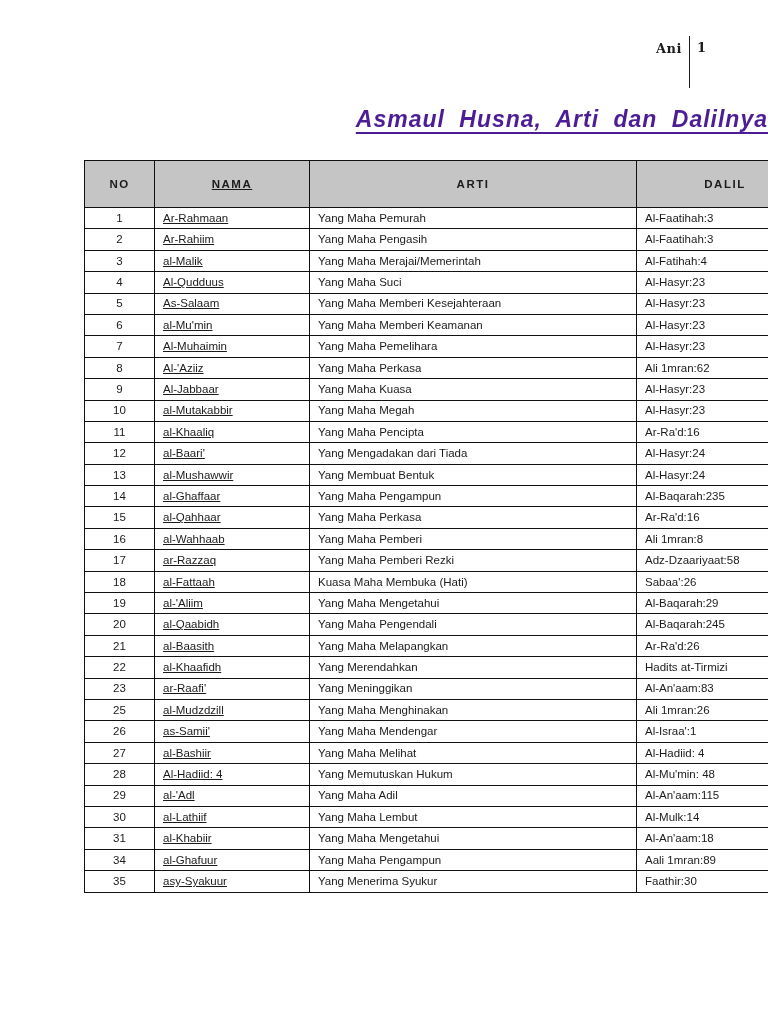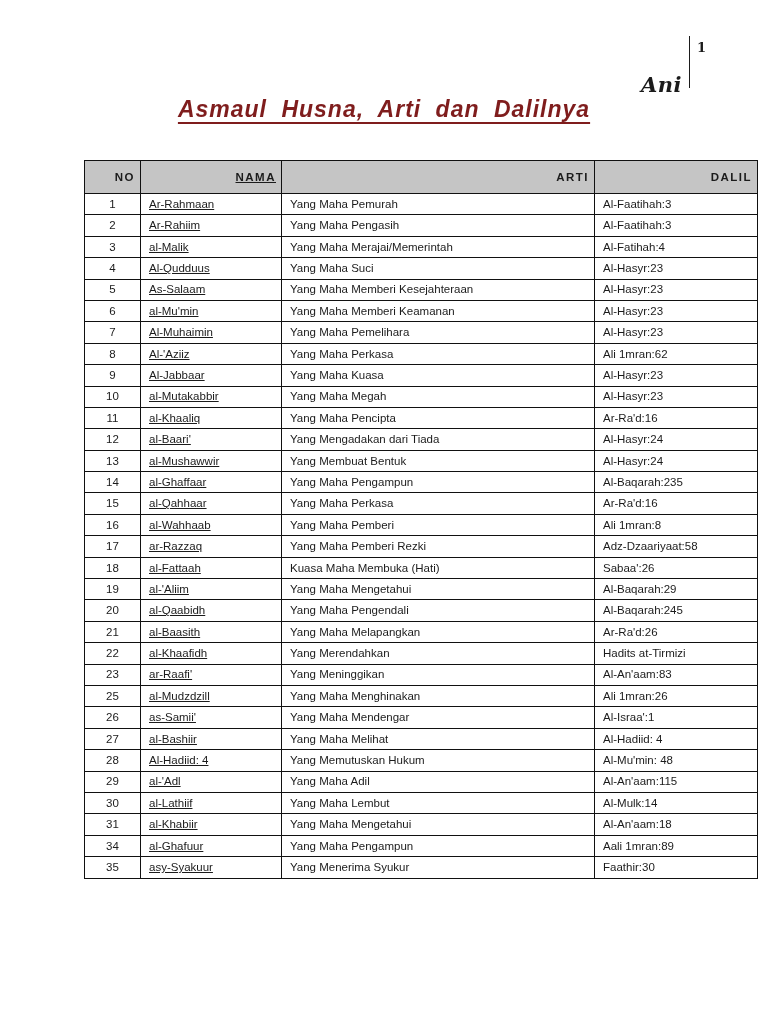--- a/index.html
+++ b/index.html
@@ -19,57 +19,55 @@
   
   .page-header {
     position: absolute;
     top: 36px;
     right: 62px;
     display: flex;
     align-items: flex-start;
   }
   .page-header .author {
     font-family: "DejaVu Serif", serif;
-    font-style: italic;
     font-weight: 700;
-    font-size: 21px;
+    font-size: 13px;
     line-height: 1;
     padding-top: 6px;
     padding-right: 7px;
     letter-spacing: 0.5px;
-    margin-top: 32px;
   }
   .page-header .divider {
     width: 1px;
     height: 52px;
     background: #1b1b1b;
   }
   .page-header .page-num {
     font-family: "DejaVu Serif", serif;
     font-weight: 700;
     font-size: 13px;
     line-height: 1;
     padding-top: 5px;
     padding-left: 7px;
   }
   
   .title {
     position: absolute;
-    top: 96px;
+    top: 106px;
     left: 0;
     width: 100%;
     margin: 0;
-    text-align: center;
+    text-align: right;
     font-family: "Liberation Sans", sans-serif;
     font-style: italic;
     font-weight: 700;
     font-size: 23px;
     letter-spacing: 1px;
     word-spacing: 7px;
-    color: #7f1d1d;
+    color: #4c1d95;
     text-decoration: underline;
     text-underline-offset: 5px;
     text-decoration-thickness: 2px;
   }
   
   table.husna {
     position: absolute;
     top: 160px;
     left: 84px;
     width: 629px;
@@ -83,24 +81,24 @@
     padding: 0 0 0 8px;
     height: 20.4px;
     line-height: 1.1;
     vertical-align: middle;
     overflow: hidden;
     white-space: nowrap;
   }
   table.husna thead th {
     height: 22px;
     background: #c5c5c5;
-    text-align: right;
+    text-align: center;
     font-weight: 700;
     letter-spacing: 1.5px;
-    padding: 5px;
+    padding: 12px;
   }
   table.husna td.col-no {
     text-align: center;
     padding: 0;
   }
   .col-no   { width: 45px; }
   .col-nama { width: 130px; text-decoration: underline; }
   .col-arti { width: 302px; }
   .col-dalil{ width: 152px; margin-left: 20px; }
 </style>

